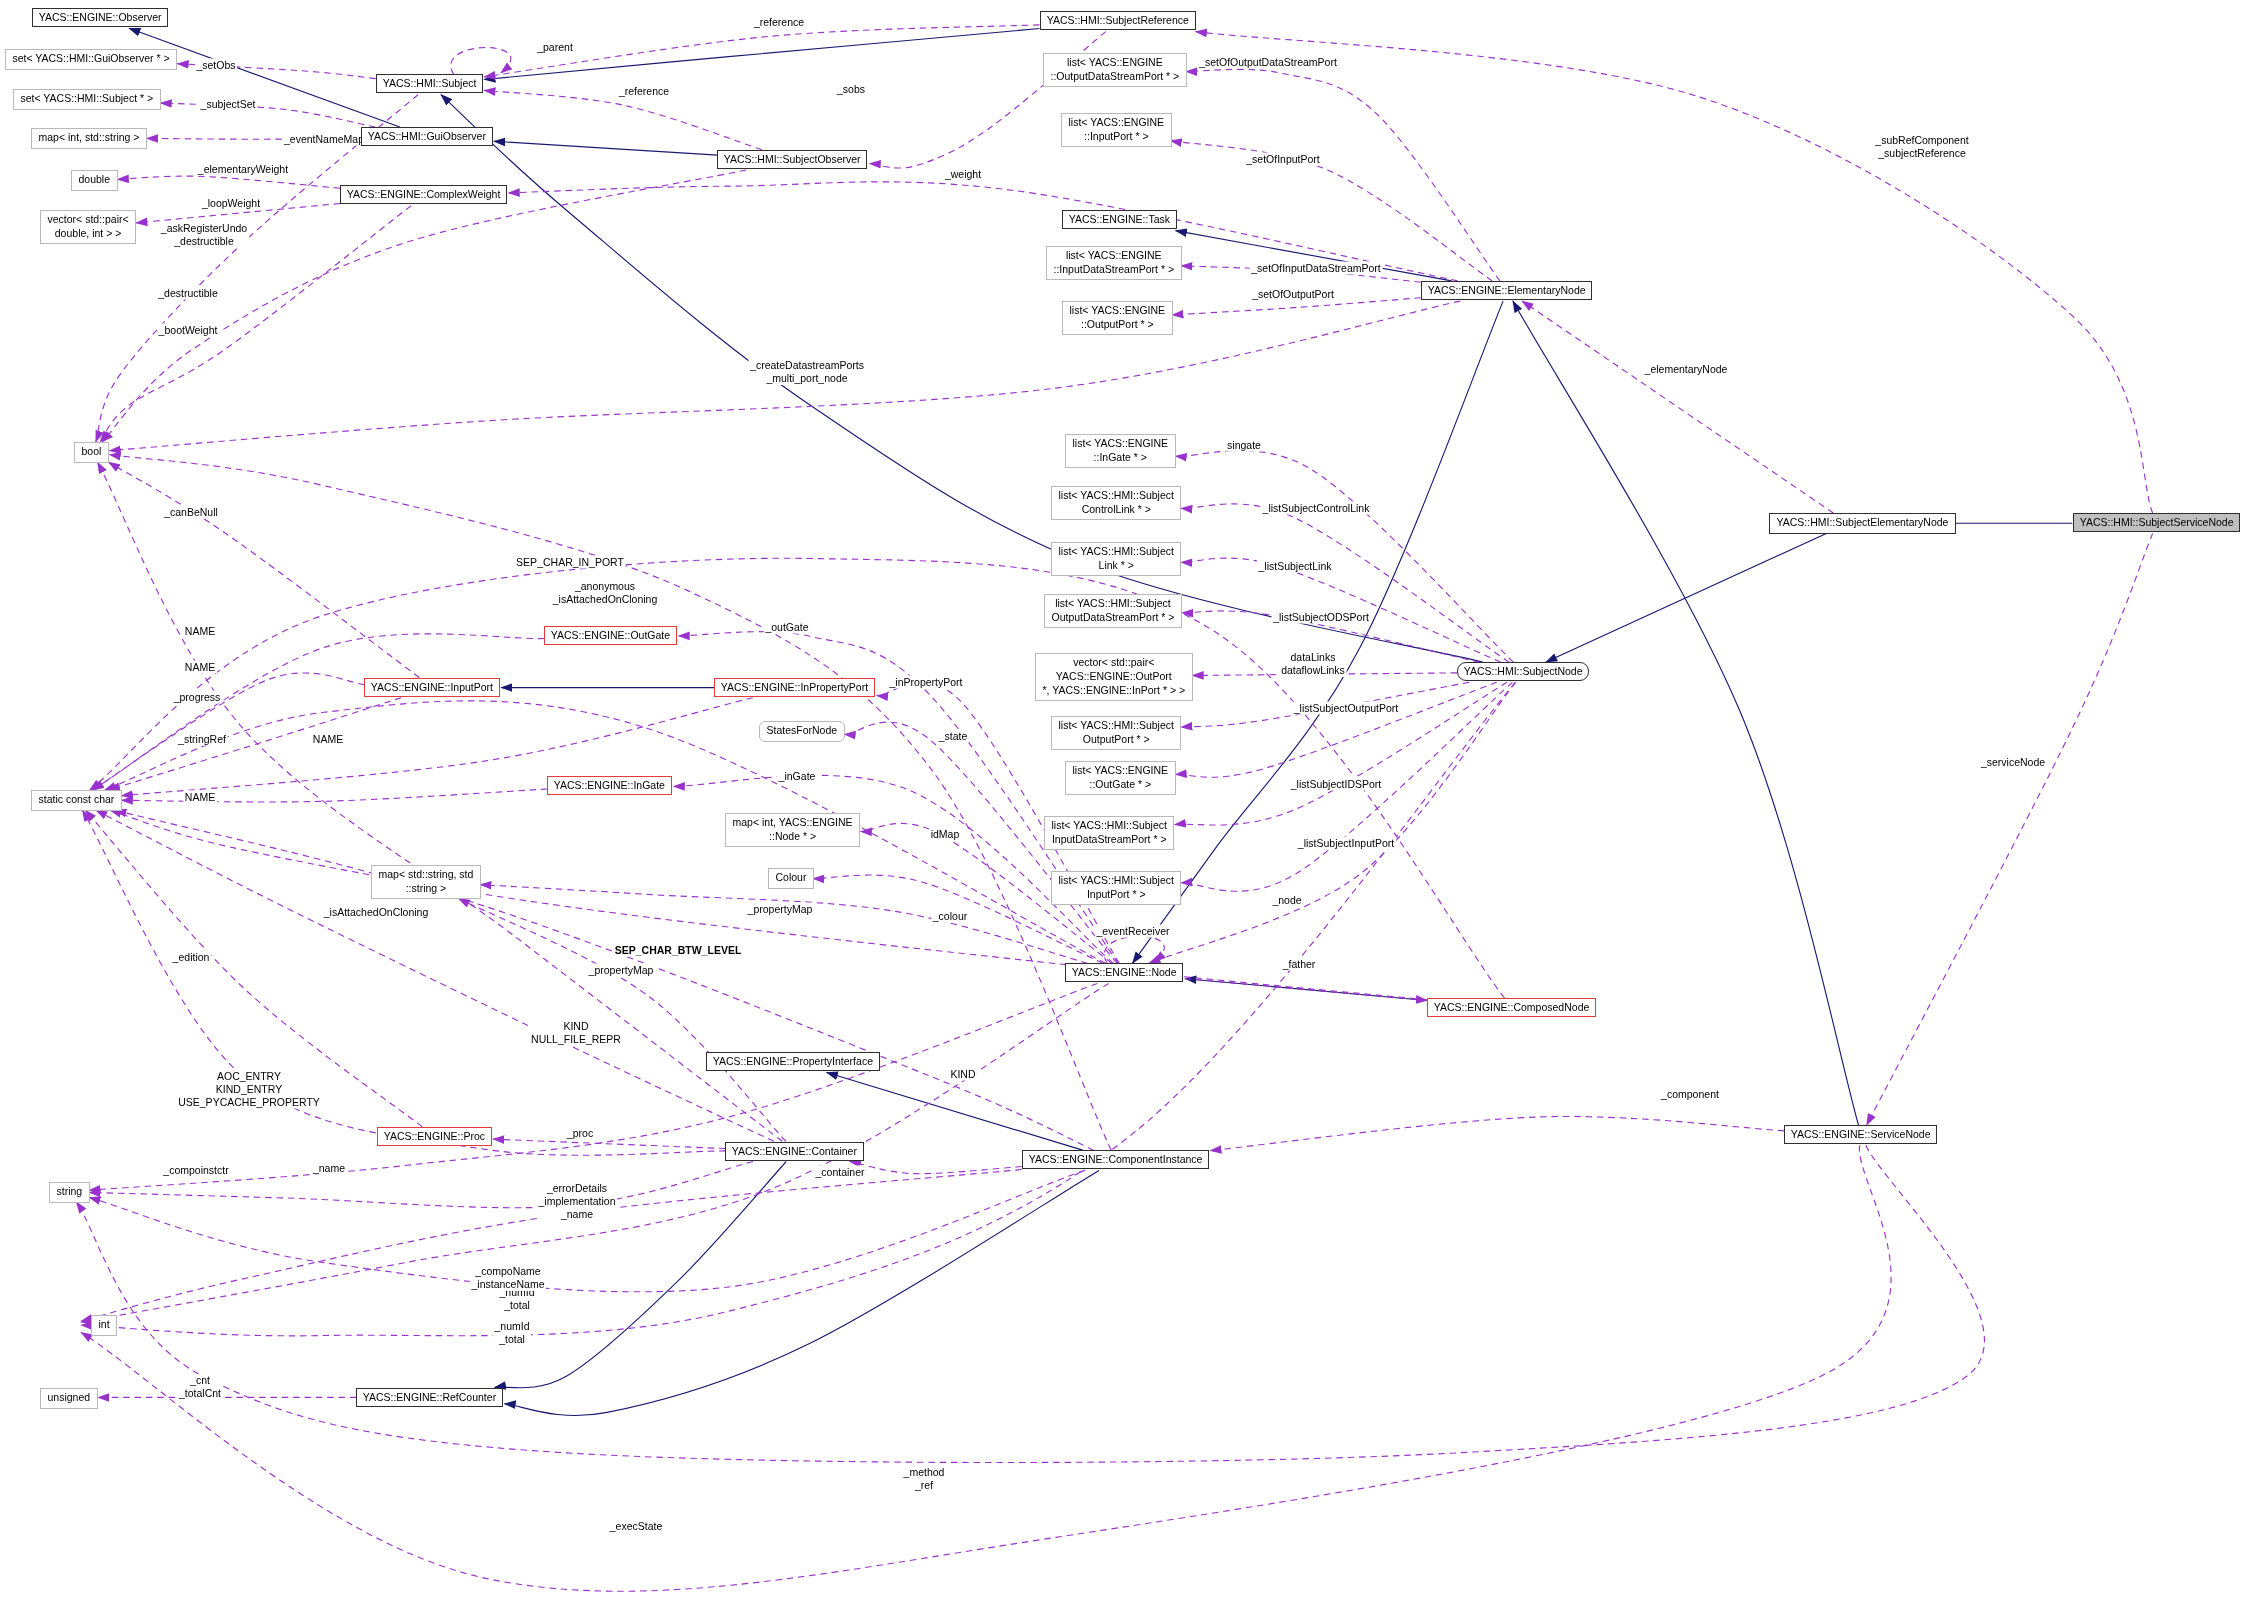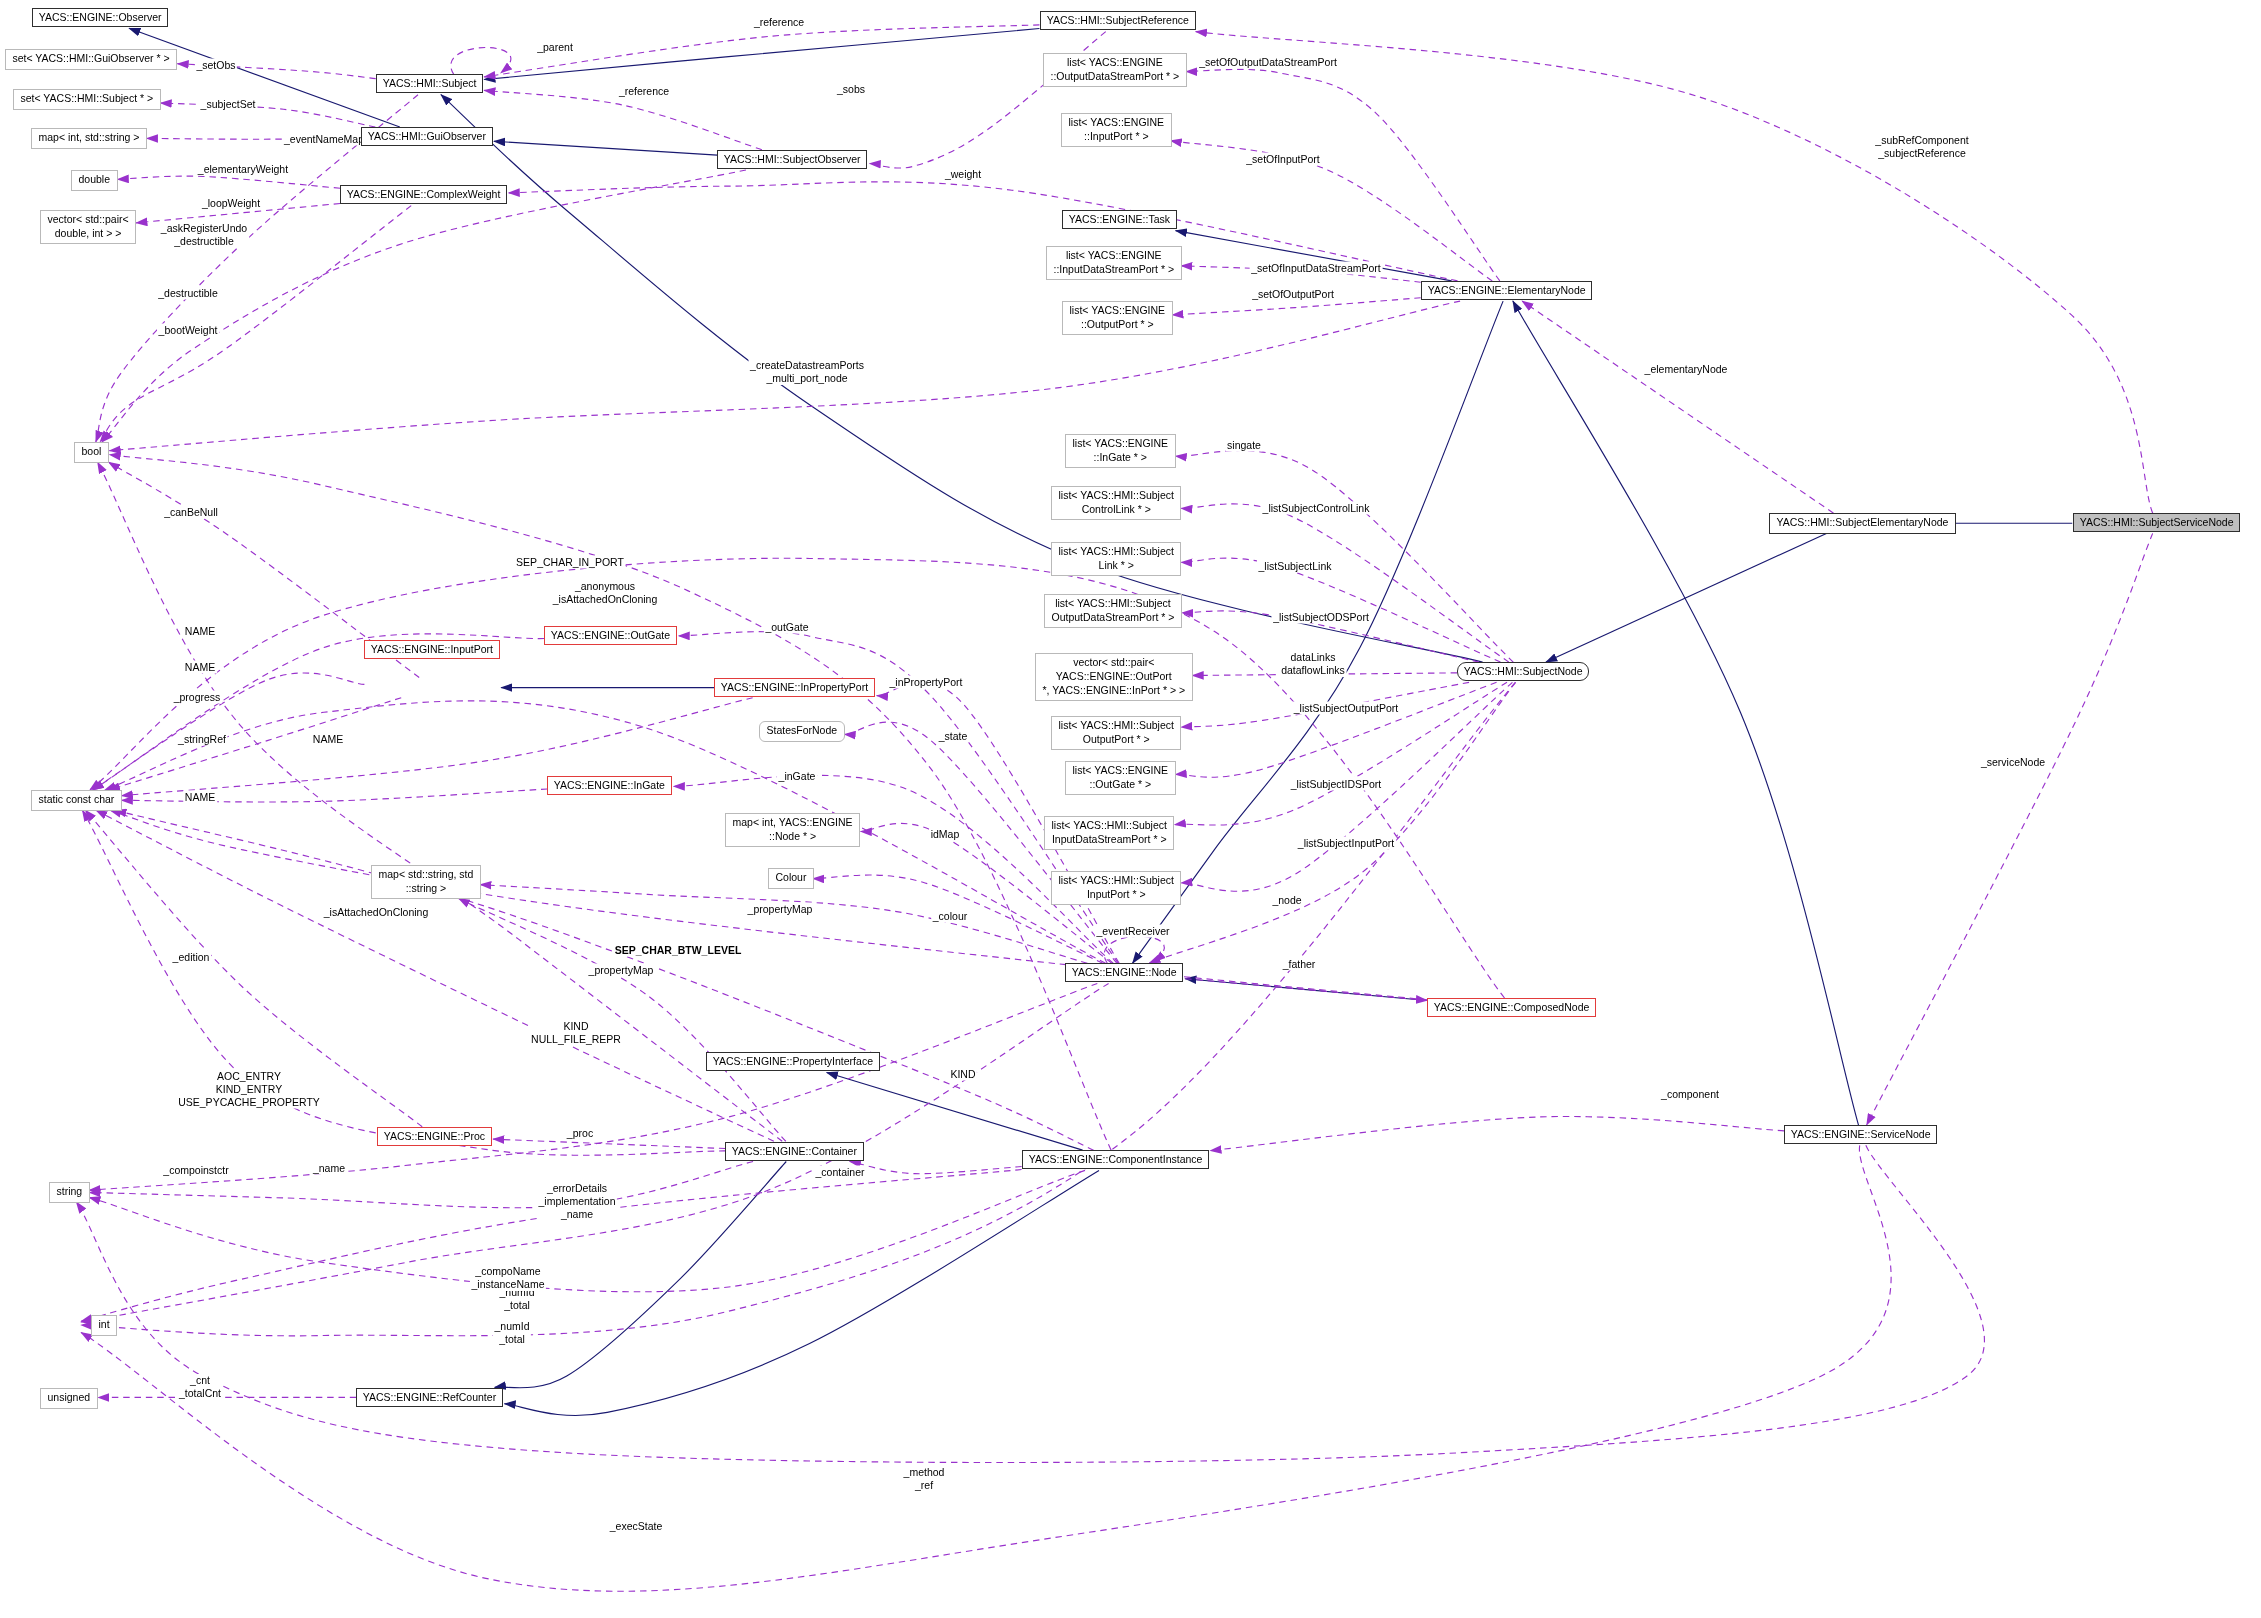--- a/index.html
+++ b/index.html
@@ -156,21 +156,21 @@
 OutputPort * &gt;</div>
     <div class="node " style="left: 1065px; top: 761px;">list&lt; YACS::ENGINE
 ::OutGate * &gt;</div>
     <div class="node " style="left: 1044px; top: 816px;">list&lt; YACS::HMI::Subject
 InputDataStreamPort * &gt;</div>
     <div class="node " style="left: 1051px; top: 871px;">list&lt; YACS::HMI::Subject
 InputPort * &gt;</div>
     <div class="node bold" style="left: 1457px; top: 662px; border-radius: 9px;">YACS::HMI::SubjectNode</div>
     <div class="node bold" style="left: 1065px; top: 963px;">YACS::ENGINE::Node</div>
     <div class="node red" style="left: 1427px; top: 998px;">YACS::ENGINE::ComposedNode</div>
-    <div class="node red" style="left: 364px; top: 640px;">YACS::ENGINE::InputPort</div>
+    <div class="node red" style="left: 364px; top: 678px;">YACS::ENGINE::InputPort</div>
     <div class="node red" style="left: 544px; top: 626px;">YACS::ENGINE::OutGate</div>
     <div class="node red" style="left: 714px; top: 678px;">YACS::ENGINE::InPropertyPort</div>
     <div class="node " style="left: 759px; top: 721px; border-radius: 6px;">StatesForNode</div>
     <div class="node red" style="left: 547px; top: 776px;">YACS::ENGINE::InGate</div>
     <div class="node " style="left: 725px; top: 813px;">map&lt; int, YACS::ENGINE
 ::Node * &gt;</div>
     <div class="node " style="left: 768px; top: 868px;">Colour</div>
     <div class="node " style="left: 371px; top: 865px;">map&lt; std::string, std
 ::string &gt;</div>
     <div class="node bold" style="left: 706px; top: 1052px;">YACS::ENGINE::PropertyInterface</div>

